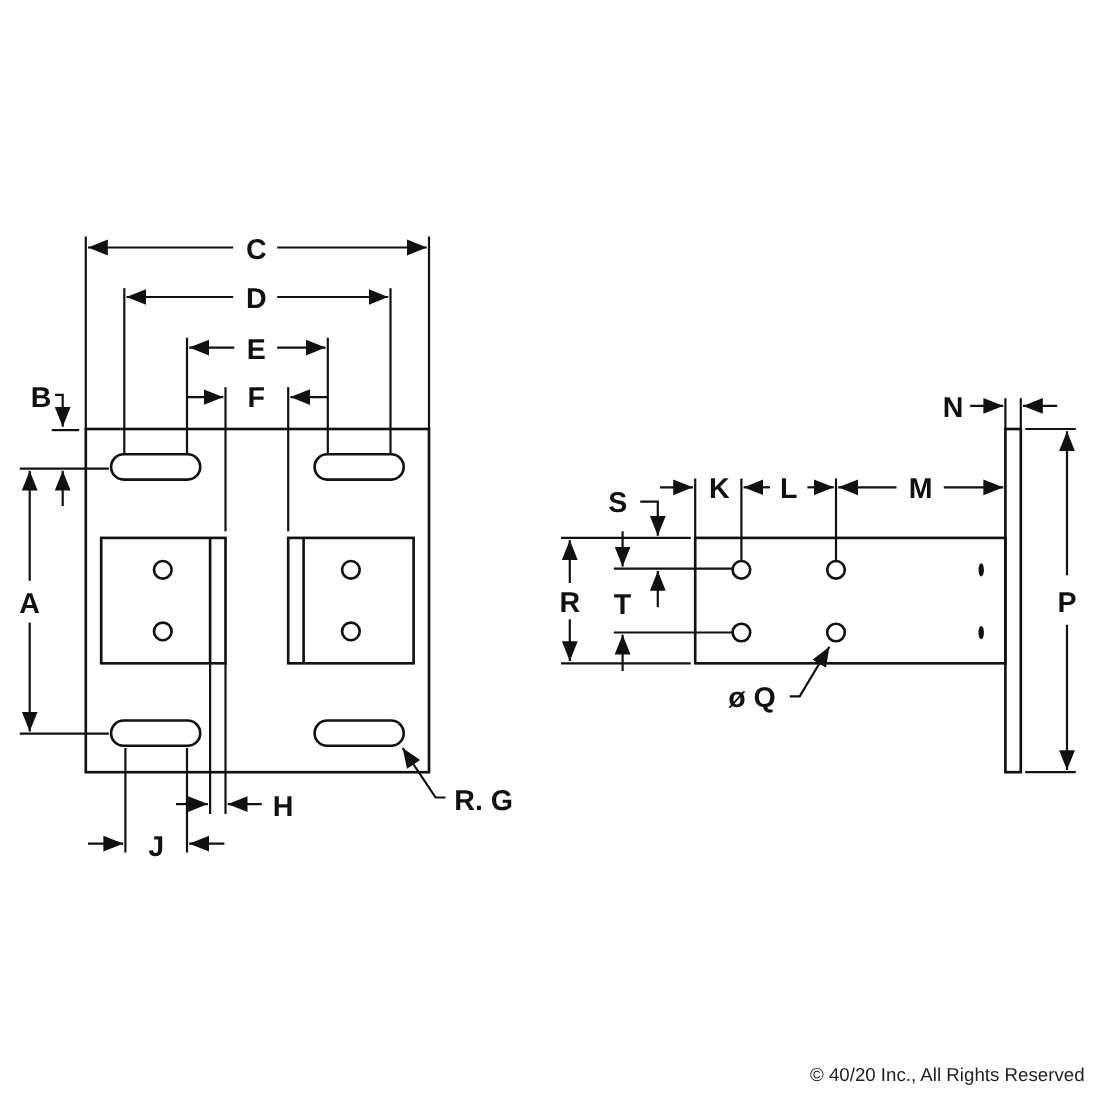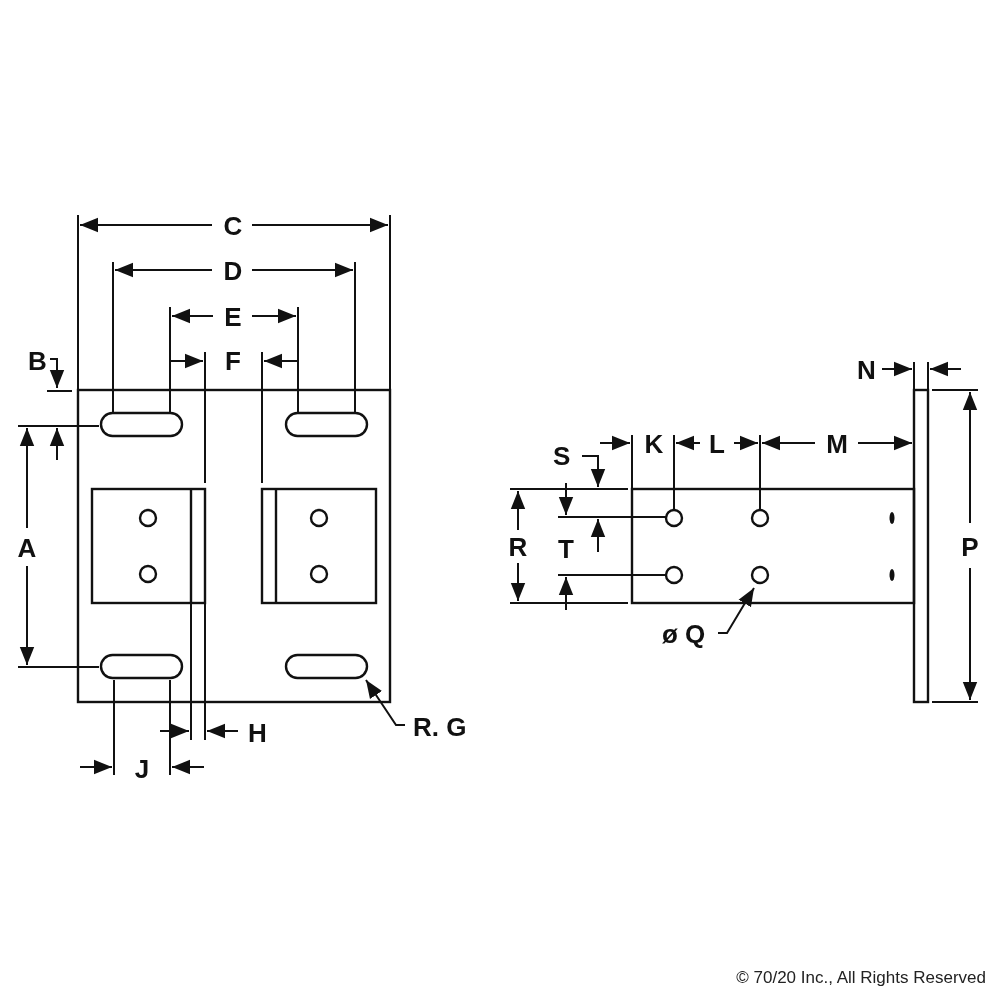--- a/index.html
+++ b/index.html
@@ -139,13 +139,13 @@
     <line class="thin" x1="566" y1="483" x2="566" y2="515" marker-end="url(#ar)"></line>
     <line class="thin" x1="598" y1="552" x2="598" y2="519" marker-end="url(#ar)"></line>
     <text class="lbl" x="566" y="558" text-anchor="middle">T</text>
     <line class="thin" x1="566" y1="610" x2="566" y2="577" marker-end="url(#ar)"></line>
 
     <polyline class="thin" points="718,633 727,633 754,588" marker-end="url(#ar)"></polyline>
     <text class="lbl" x="662" y="643">ø Q</text>
   </g>
 </svg>
 
-<div class="copy">© 70/20 Inc., All Rights Reserved</div>
+<div class="copy">© 40/20 Inc., All Rights Reserved</div>
 
 </body></html>

